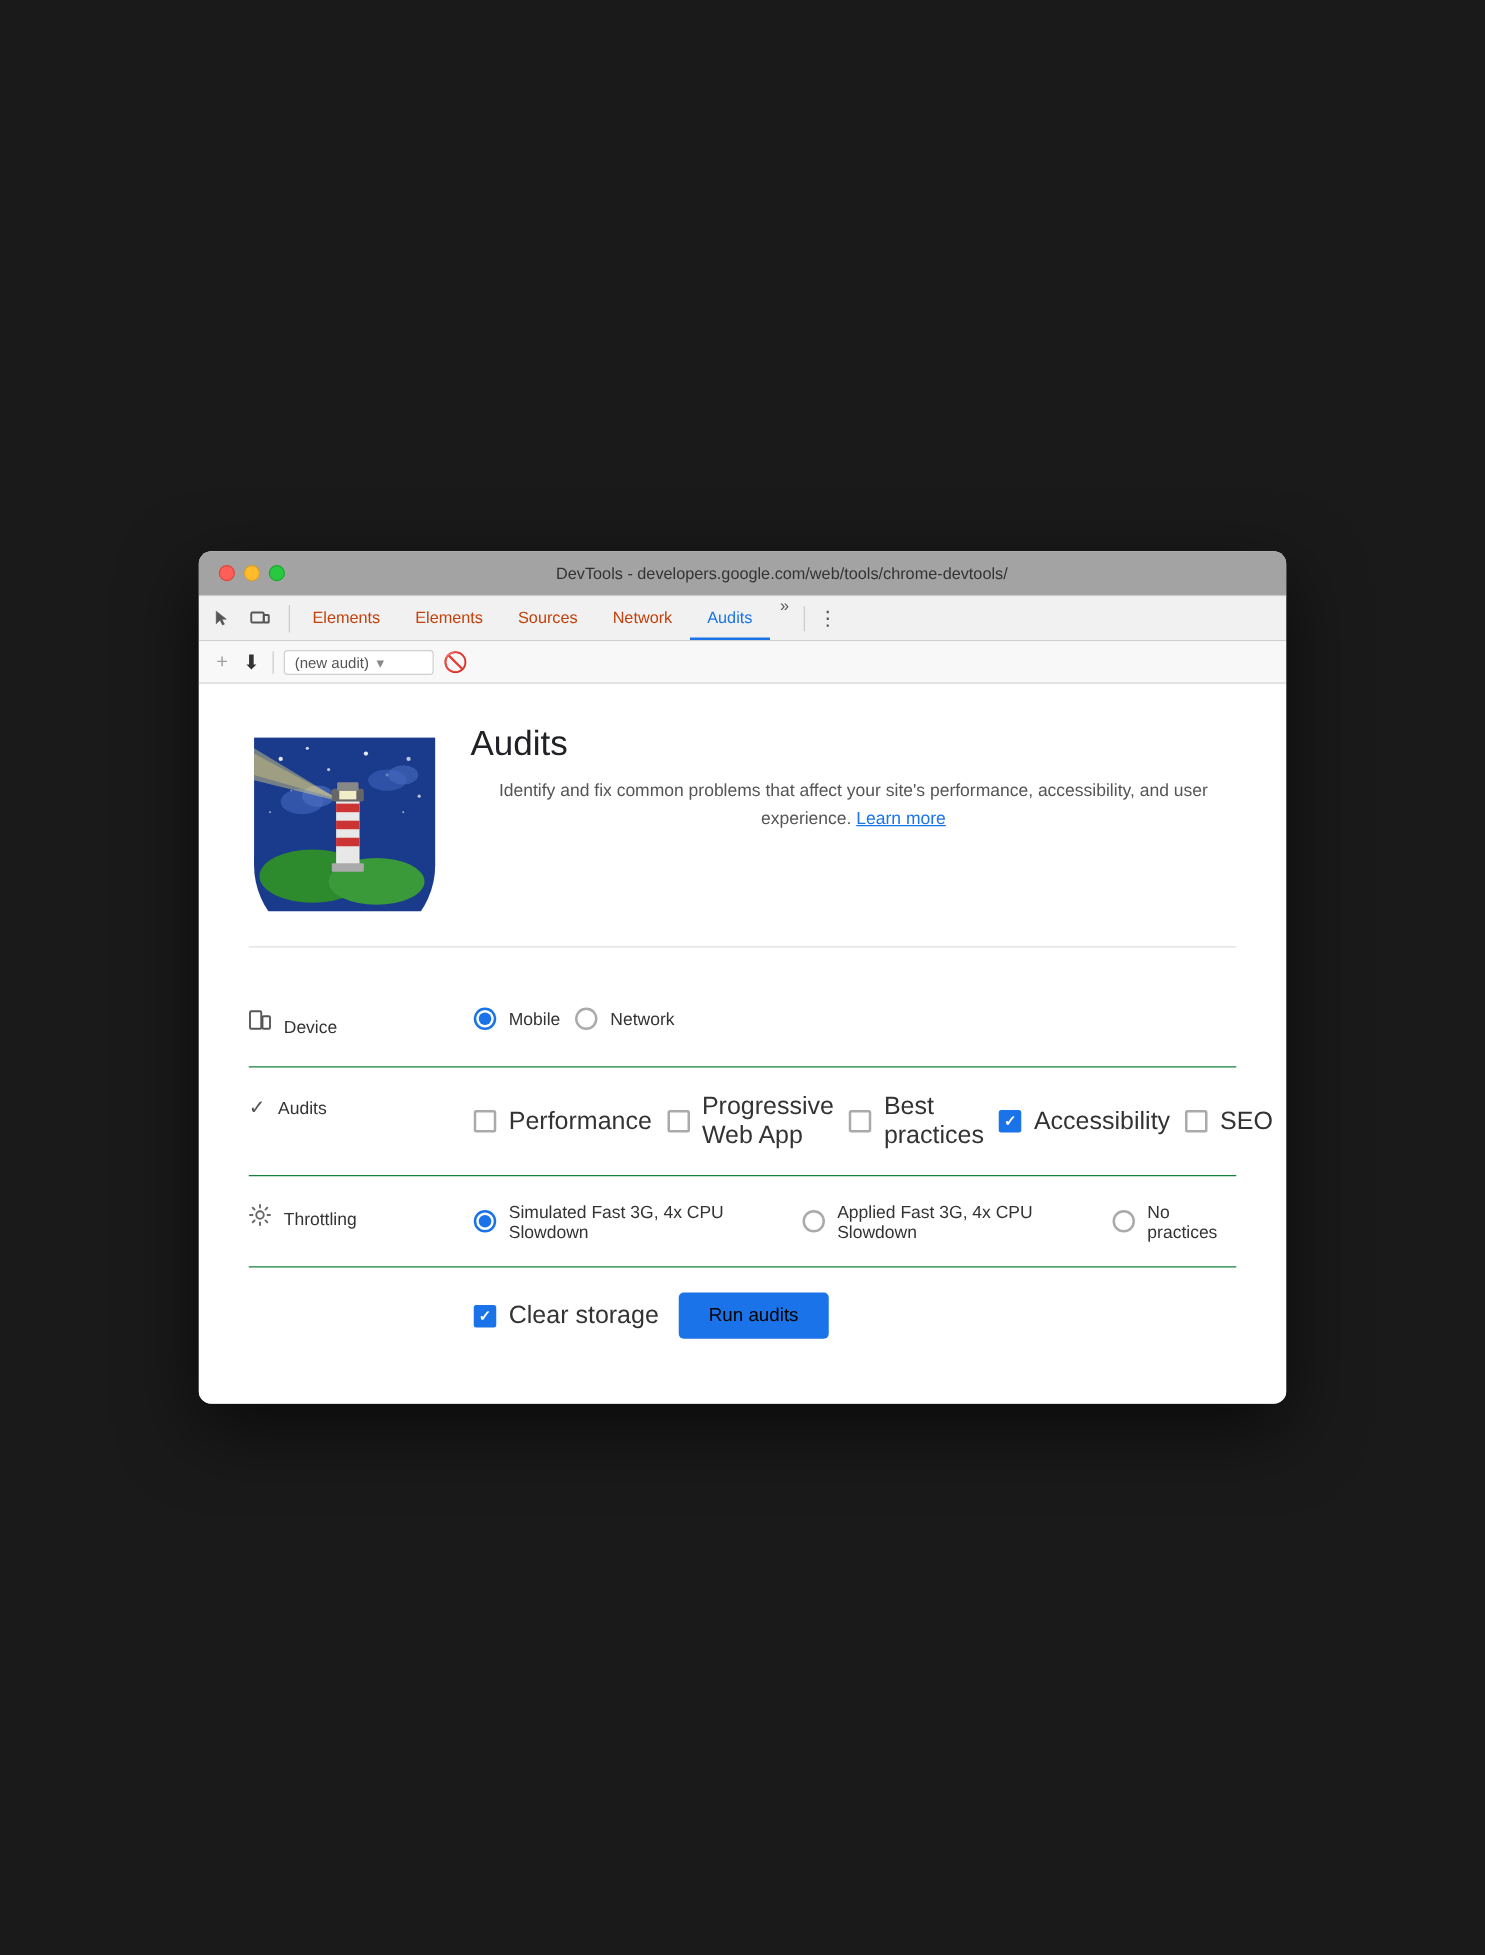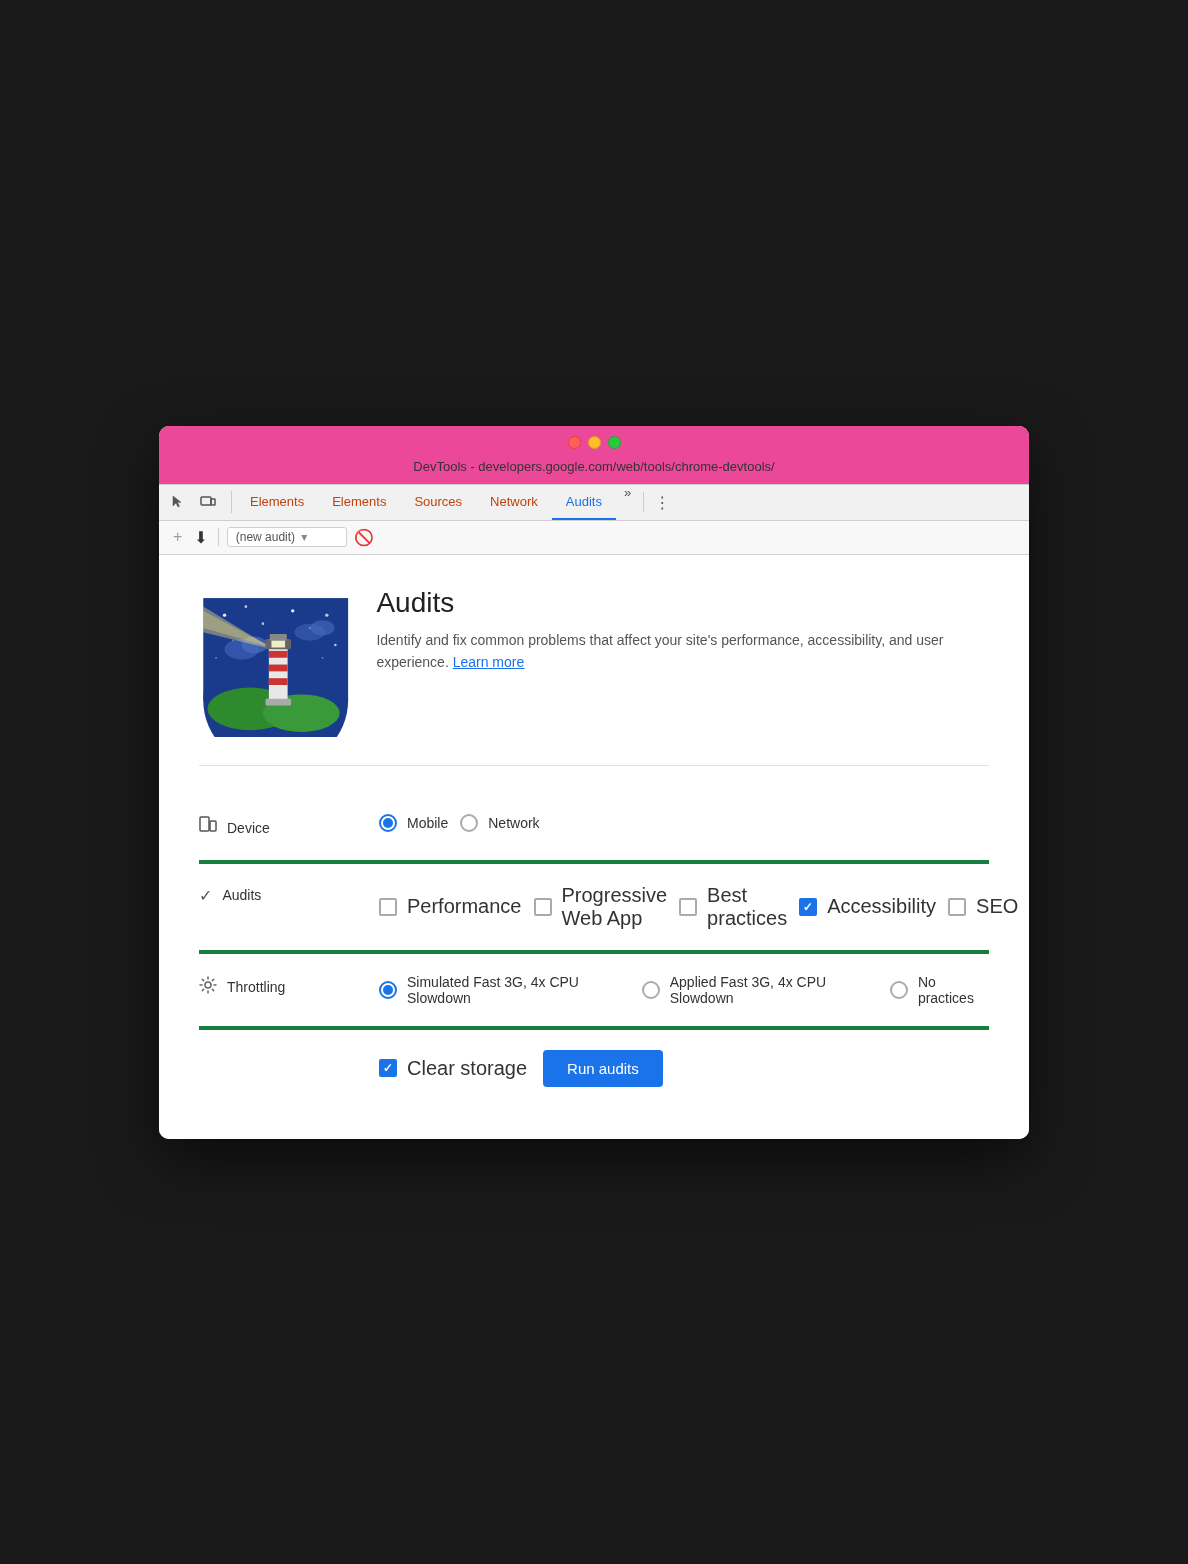--- a/index.html
+++ b/index.html
@@ -13,27 +13,26 @@
     }
     .window {
       width: 870px;
       background: #f1f1f1;
       border-radius: 10px;
       box-shadow: 0 20px 60px rgba(0,0,0,0.6);
       overflow: hidden;
     }
     
     .title-bar {
-      background: #ec4899;
+      background: #a3a3a3;
       padding: 10px 16px;
       display: flex;
       align-items: center;
       gap: 10px;
       border-bottom: 1px solid #ccc;
-      flex-direction: column;
     }
     .traffic-lights {
       display: flex;
       gap: 7px;
     }
     .traffic-light {
       width: 13px;
       height: 13px;
       border-radius: 50%;
     }
@@ -170,32 +169,33 @@
     .header-text h1 {
       font-size: 28px;
       font-weight: 400;
       color: #202124;
       margin-bottom: 10px;
     }
     .header-text p {
       font-size: 14px;
       color: #555;
       line-height: 1.6;
+      text-align: center;
     }
     .header-text a {
       color: #1a73e8;
       text-decoration: underline;
       cursor: pointer;
     }
     
     .section {
       display: flex;
       align-items: flex-start;
       padding: 20px 0;
-      border-bottom: 4px solid #15803d;
+      border-bottom: 1px solid #15803d;
     }
     .section-label {
       display: flex;
       align-items: center;
       gap: 10px;
       width: 180px;
       flex-shrink: 0;
       font-size: 14px;
       color: #333;
       padding-top: 2px;
@@ -271,21 +271,21 @@
     
     .bottom-section {
       padding: 20px 0;
       padding-left: 180px;
       display: flex;
       flex-direction: row;
       gap: 16px;
     }
     .run-button {
       background: #1a73e8;
-      color: #ffffff;
+      color: #000000;
       border: none;
       border-radius: 4px;
       padding: 10px 24px;
       font-size: 15px;
       font-weight: 500;
       cursor: pointer;
       width: fit-content;
     }
 
     

